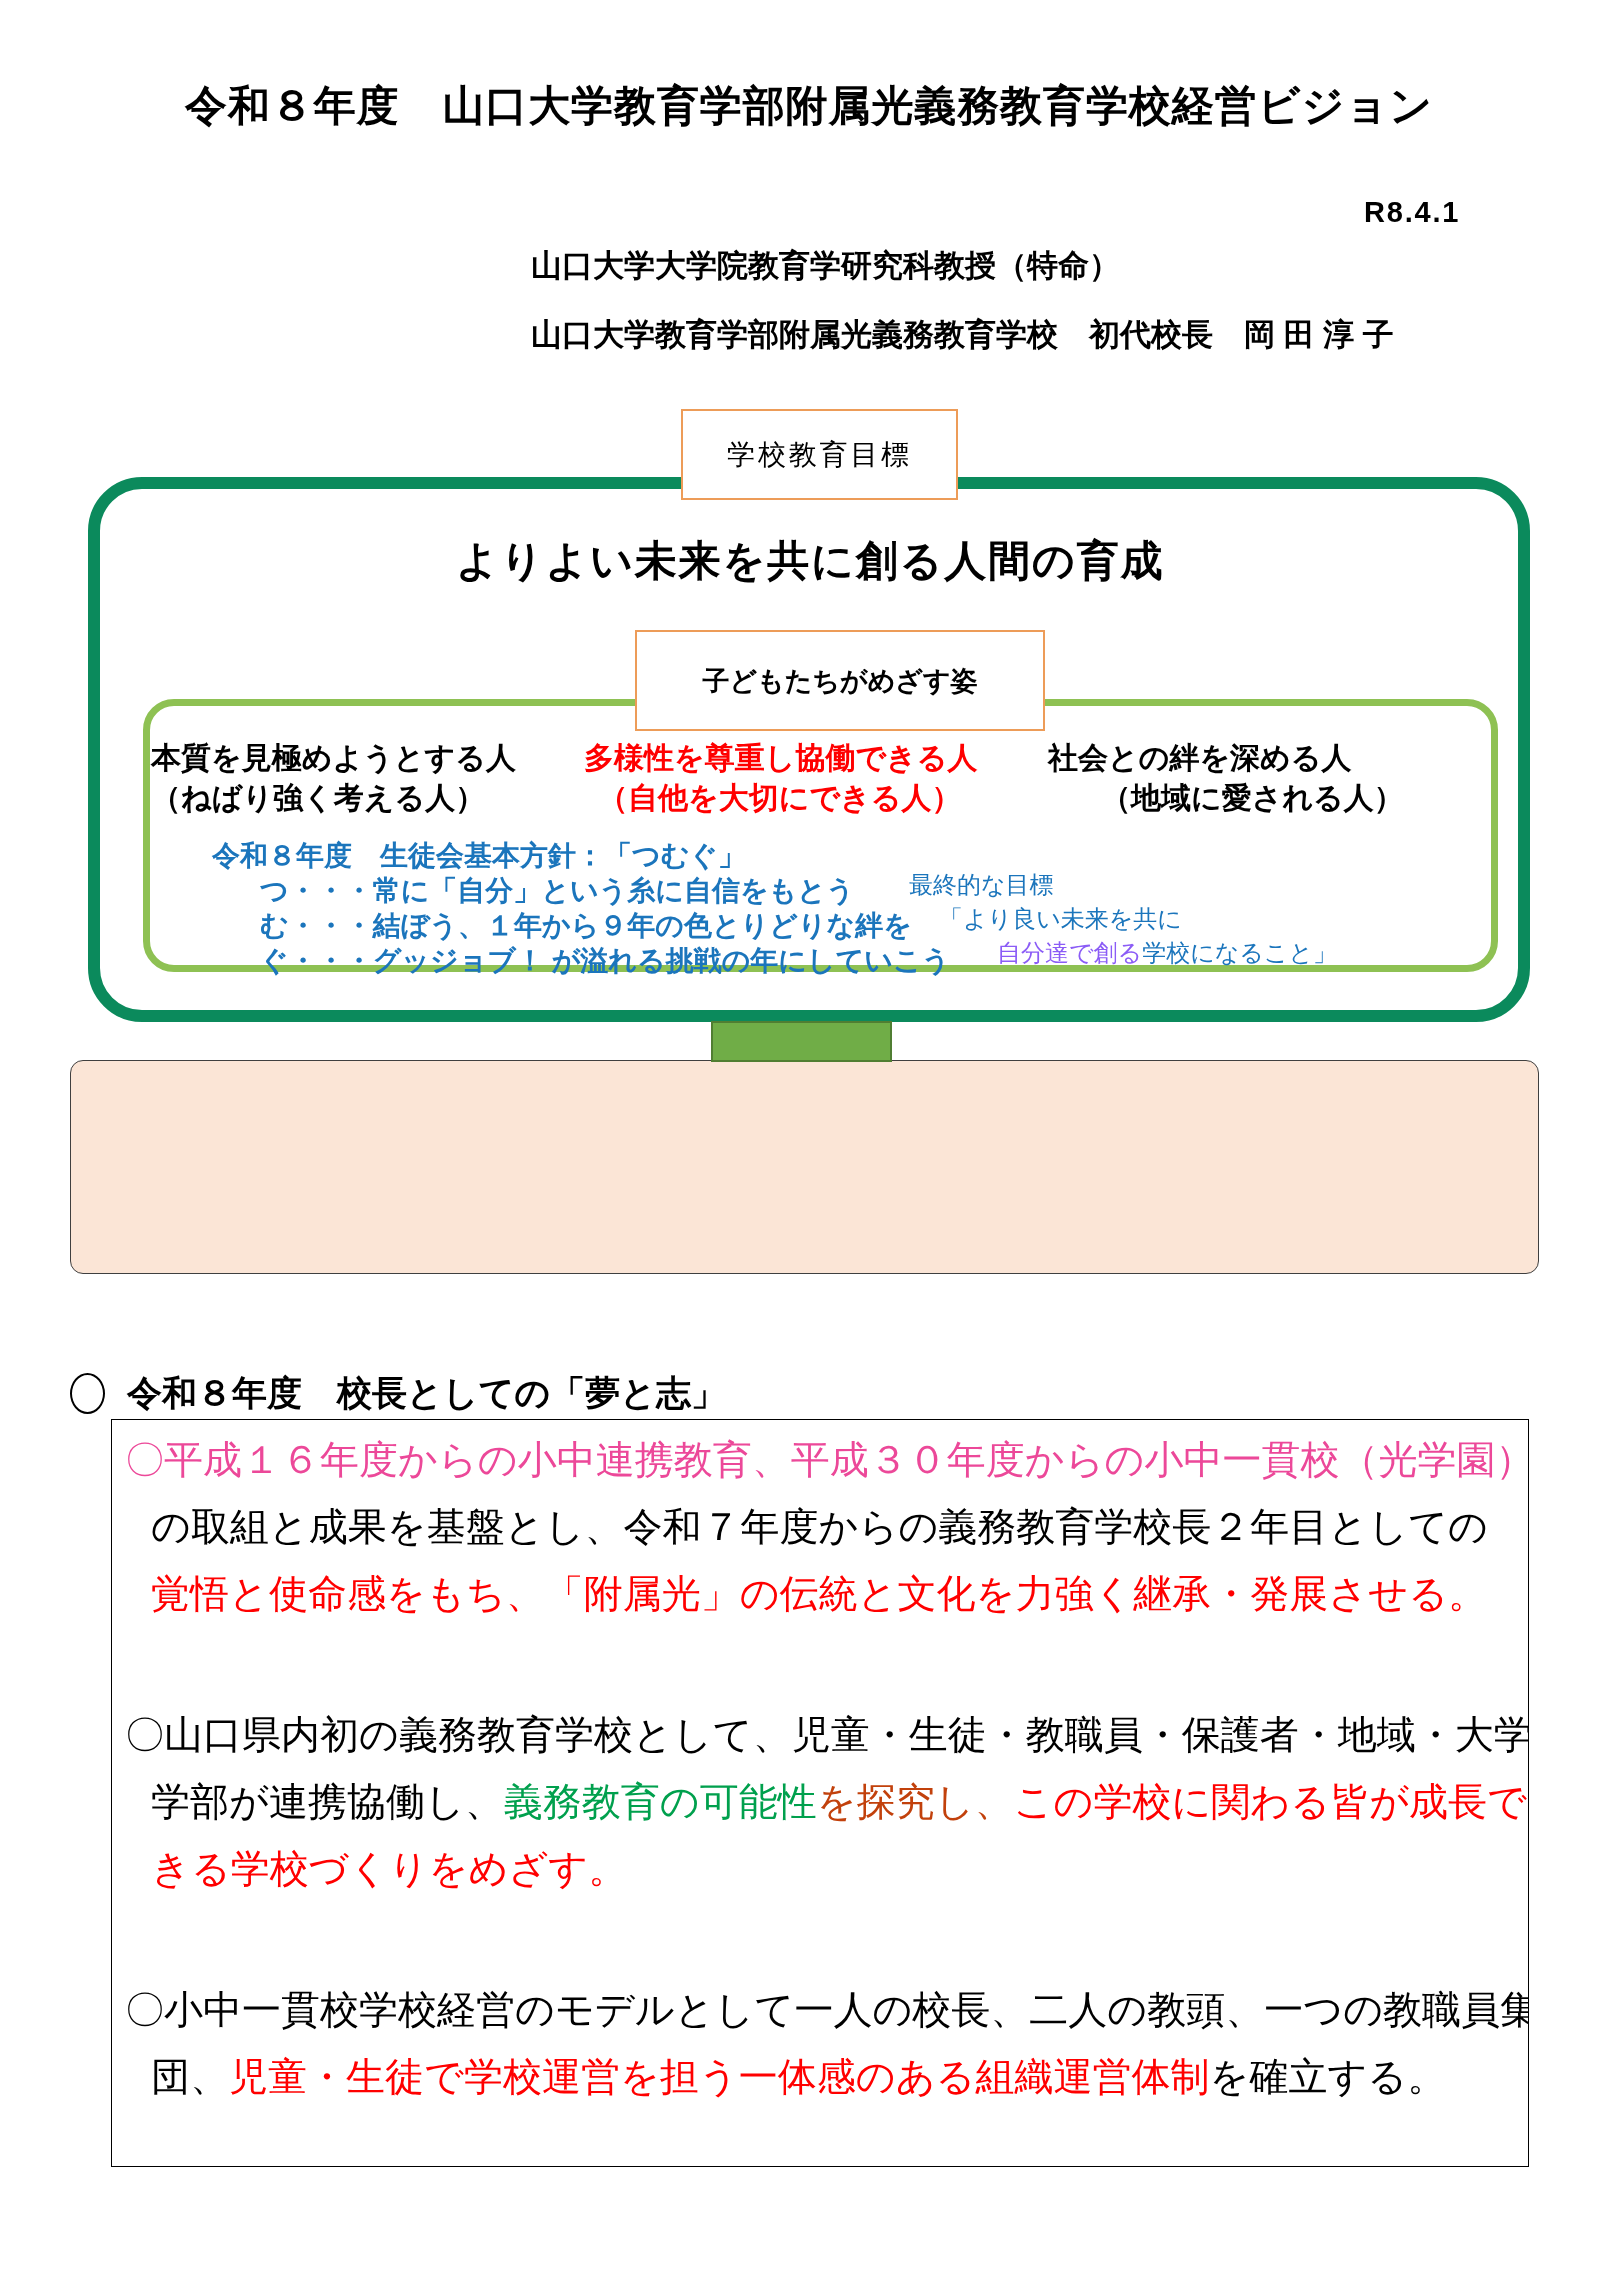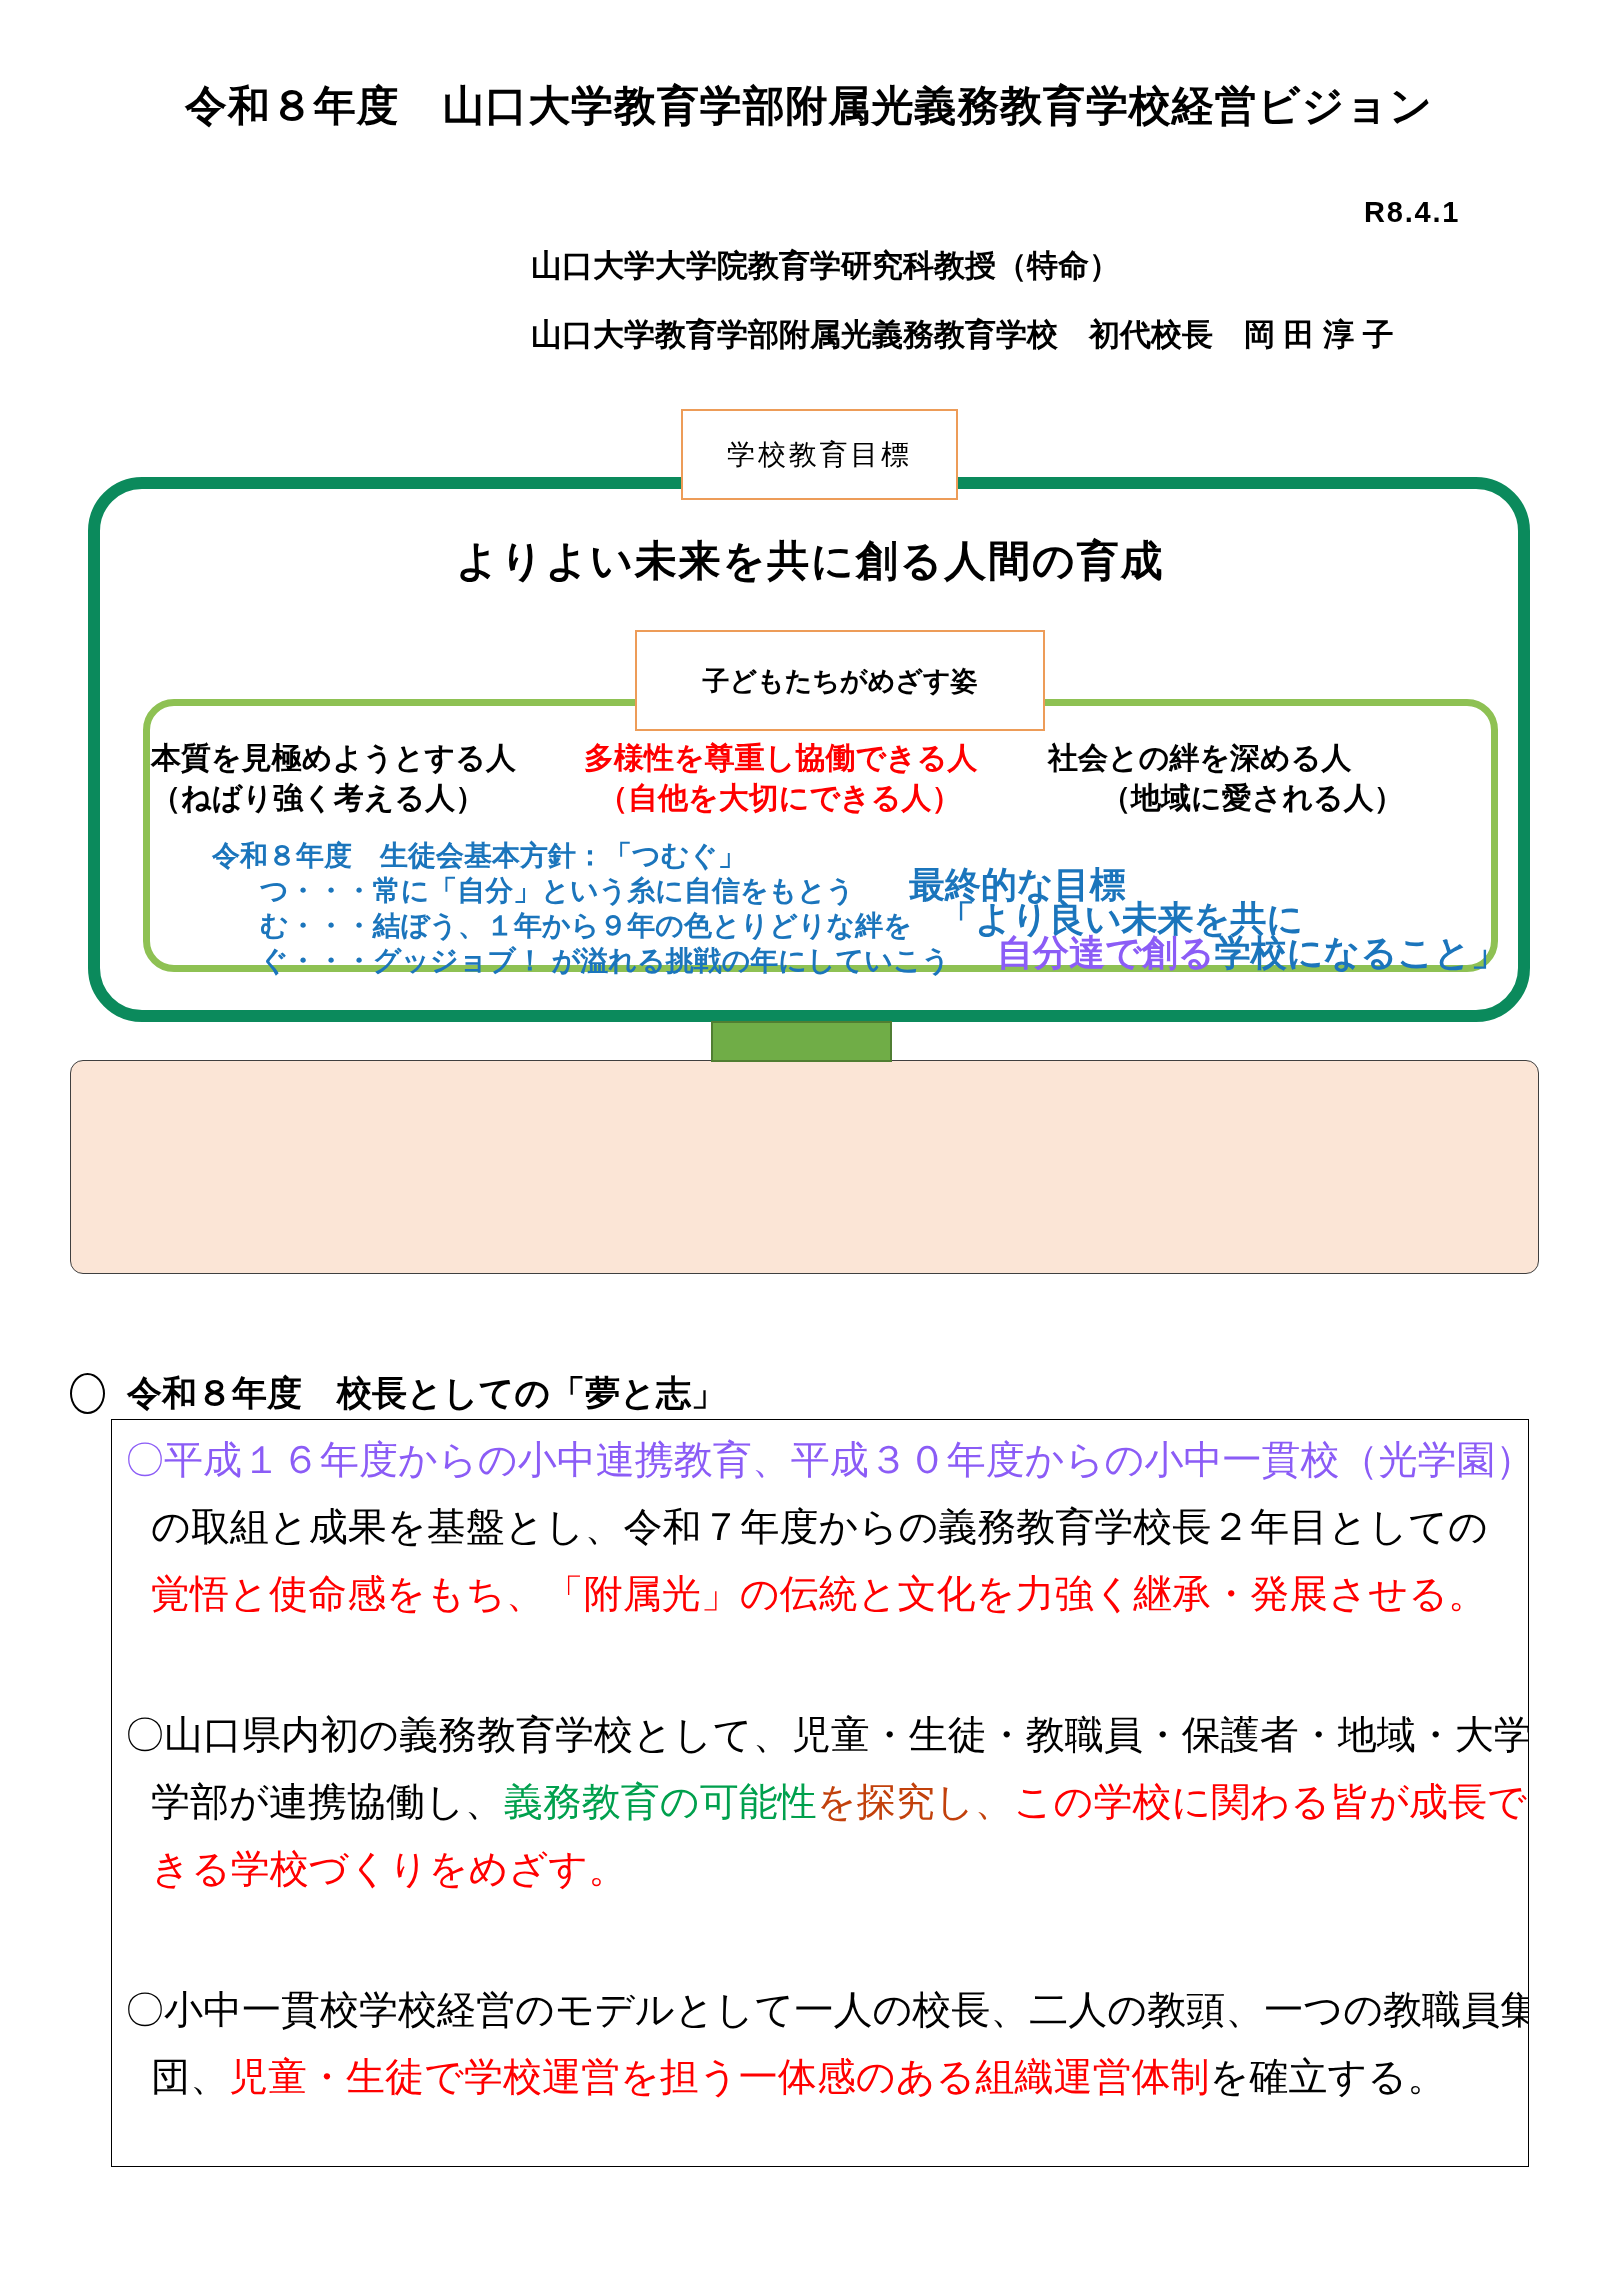--- a/index.html
+++ b/index.html
@@ -44,21 +44,21 @@
 
   .person-col{z-index:2;font-size:30px;font-weight:bold;line-height:40px;}
   .person-col-1{left:151px;top:738px;}
   .person-col-2{left:584px;top:738px;}
   .person-col-3{left:1048px;top:738px;}
   .person-col-2 .p-line2{margin-left:14px;}
   .person-col-3 .p-line2{margin-left:53px;}
 
   .council{left:212px;top:838px;z-index:2;font-size:28px;font-weight:bold;line-height:35px;}
   .council .c-item{margin-left:48px;}
-  .final-goal{left:909px;top:868px;z-index:2;font-size:36px;font-weight:bold;line-height:34px;}
+  .final-goal{left:909px;top:868px;z-index:2;font-size:24px;font-weight:normal;line-height:34px;}
   .final-goal .fg-line1{margin-left:30px;}
   .final-goal .fg-line2{margin-left:88px;}
 
   
   .connector{
     left:711px;top:1021px;width:181px;height:41px;
     background:#70AD47;border:2.8px solid #507E32;z-index:2;box-sizing:border-box;
   }
   .mission-box{
     left:70px;top:1060px;width:1469px;height:214px;
@@ -136,21 +136,21 @@
   <div class="abs mission-left" style="color:#C00000;">人材育成</div>
   <div class="abs mission-right" style="color:#21A74E;">未来貢献</div>
 
   <div class="abs vision-heading">
     <span class="circle"></span>
     <span>令和８年度　校長としての「夢と志」</span>
   </div>
 
   <div class="abs vision-box">
       <div class="vpara">
-        <div class="vline"><span style="color: #8b5cf6; text-align: center;">〇平成１６年度からの小中連携教育、平成３０年度からの小中一貫校（光学園）</span></div>
+        <div class="vline"><span style="color: #ec4899; text-align: center;">〇平成１６年度からの小中連携教育、平成３０年度からの小中一貫校（光学園）</span></div>
         <div class="vline indent"><span style="color: rgb(0, 0, 0);">の取組と成果を基盤とし、令和７年度からの義務教育学校長２年目としての</span></div>
         <div class="vline indent"><span style="color: rgb(255, 0, 0);">覚悟と使命感をもち、「附属光」の伝統と文化を力強く継承・発展させる。</span></div>
       </div>
       <div class="vpara">
         <div class="vline"><span style="color: rgb(0, 0, 0);">〇山口県内初の義務教育学校として、児童・生徒・教職員・保護者・地域・大学</span></div>
         <div class="vline indent"><span style="color: rgb(0, 0, 0);">学部が連携協働し、</span><span style="color: rgb(0, 160, 77);">義務教育の可能性</span><span style="color: #c2410c;">を探究し、</span><span style="color: rgb(255, 0, 0);">この学校に関わる皆が成長で</span></div>
         <div class="vline indent"><span style="color: rgb(255, 0, 0);">きる学校づくりをめざす。</span></div>
       </div>
       <div class="vpara">
         <div class="vline"><span style="color: rgb(0, 0, 0);">〇小中一貫校学校経営のモデルとして一人の校長、二人の教頭、一つの教職員集</span></div>

